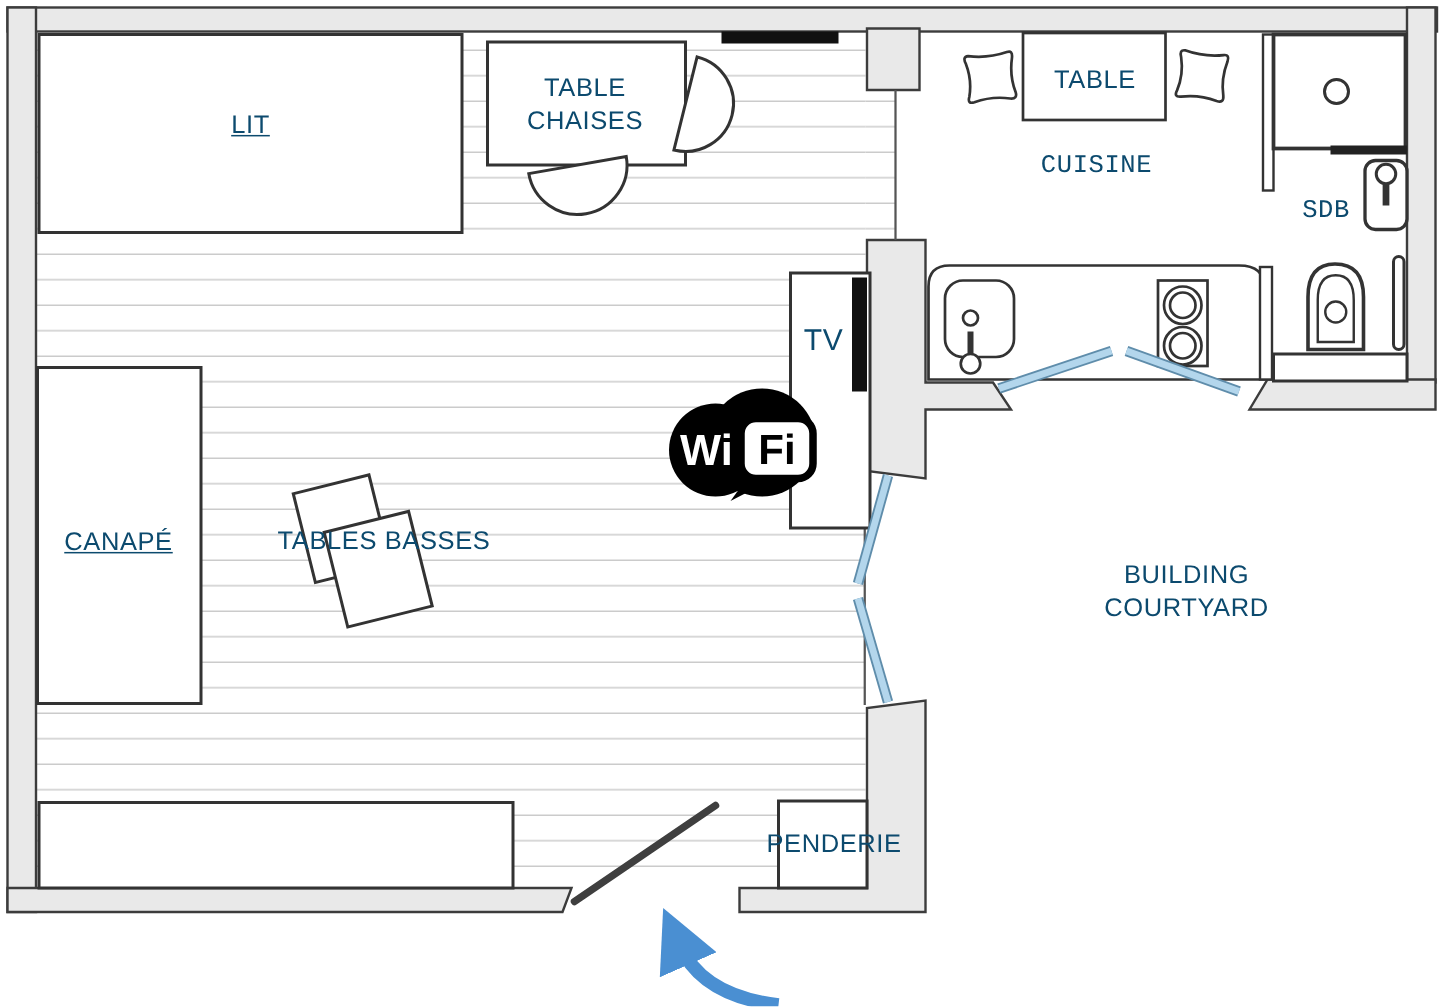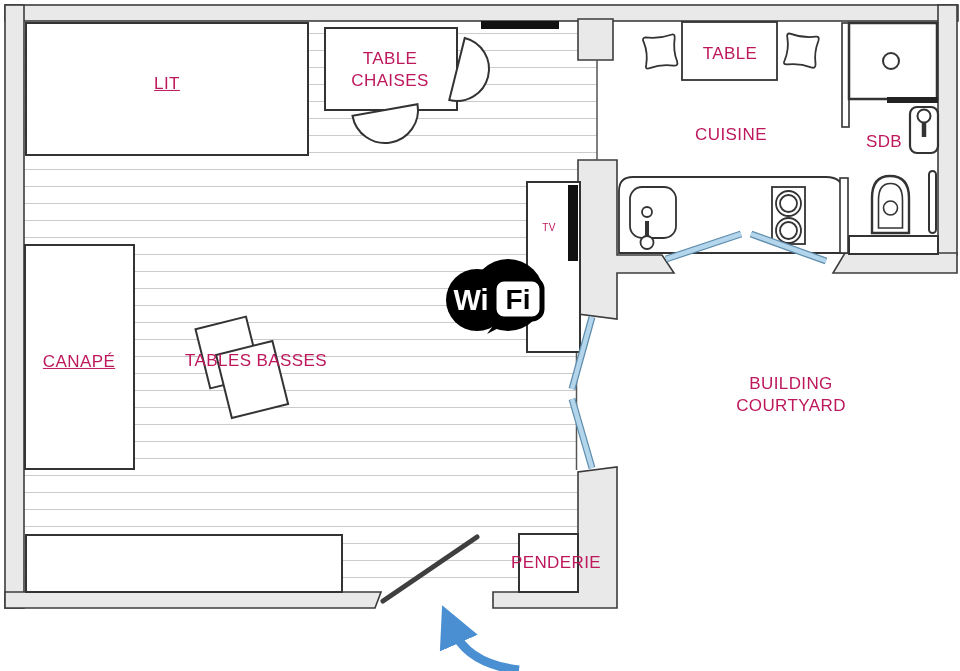--- a/index.html
+++ b/index.html
@@ -10,26 +10,26 @@
     font-family:"Liberation Sans", sans-serif;
     overflow:hidden;
   }
   .plan svg{position:absolute;left:0;top:0;}
   .lbl{
     position:absolute;
     transform:translate(-50%,-50%);
     font-size:17px;
     line-height:1.3;
     letter-spacing:0.4px;
-    color:#be185d;
+    color:#0c4a6e;
     white-space:pre-line;
     text-align:center;
     pointer-events:none;
   }
-  .lbl.small{font-size:10px;}
+  .lbl.small{font-size:20px;}
 </style>
 </head>
 <body>
 
 <div class="plan">
 
 <svg width="960" height="671" viewBox="0 0 960 671">
   <defs>
     <pattern id="floorLines" patternUnits="userSpaceOnUse" width="12" height="17">
       <line x1="0" y1="16.5" x2="12" y2="16.5" stroke="#cbcbcb" stroke-width="1"></line>
@@ -135,21 +135,21 @@
     <rect x="494" y="279" width="48" height="40" rx="10" fill="#fff" stroke="#000" stroke-width="5"></rect>
     <text x="471" y="310" text-anchor="middle" font-family="Liberation Sans, sans-serif" font-size="29" font-weight="bold" fill="#fff">Wi</text>
     <text x="518" y="309" text-anchor="middle" font-family="Liberation Sans, sans-serif" font-size="28" font-weight="bold" fill="#000">Fi</text>
   </g>
 </svg>
 
 <div class="lbl" style="left:167px;top:84px;text-decoration:underline;">LIT</div>
 <div class="lbl" style="left:390px;top:70px;">TABLE
 CHAISES</div>
 <div class="lbl" style="left:730px;top:54px;">TABLE</div>
-<div class="lbl" style="left:731px;top:135px;">CUISINE</div>
-<div class="lbl" style="left:884px;top:142px;">SDB</div>
+<div class="lbl" style="left:731px;top:112px;font-family:Liberation Mono, monospace;">CUISINE</div>
+<div class="lbl" style="left:884px;top:142px;font-family:Liberation Mono, monospace;">SDB</div>
 <div class="lbl small" style="left:549px;top:227px;">TV</div>
 <div class="lbl" style="left:79px;top:362px;text-decoration:underline;">CANAPÉ</div>
 <div class="lbl" style="left:256px;top:361px;">TABLES BASSES</div>
 <div class="lbl" style="left:791px;top:395px;">BUILDING COURTYARD</div>
 <div class="lbl" style="left:556px;top:563px;">PENDERIE</div>
 
 </div>
 
 </body></html>

